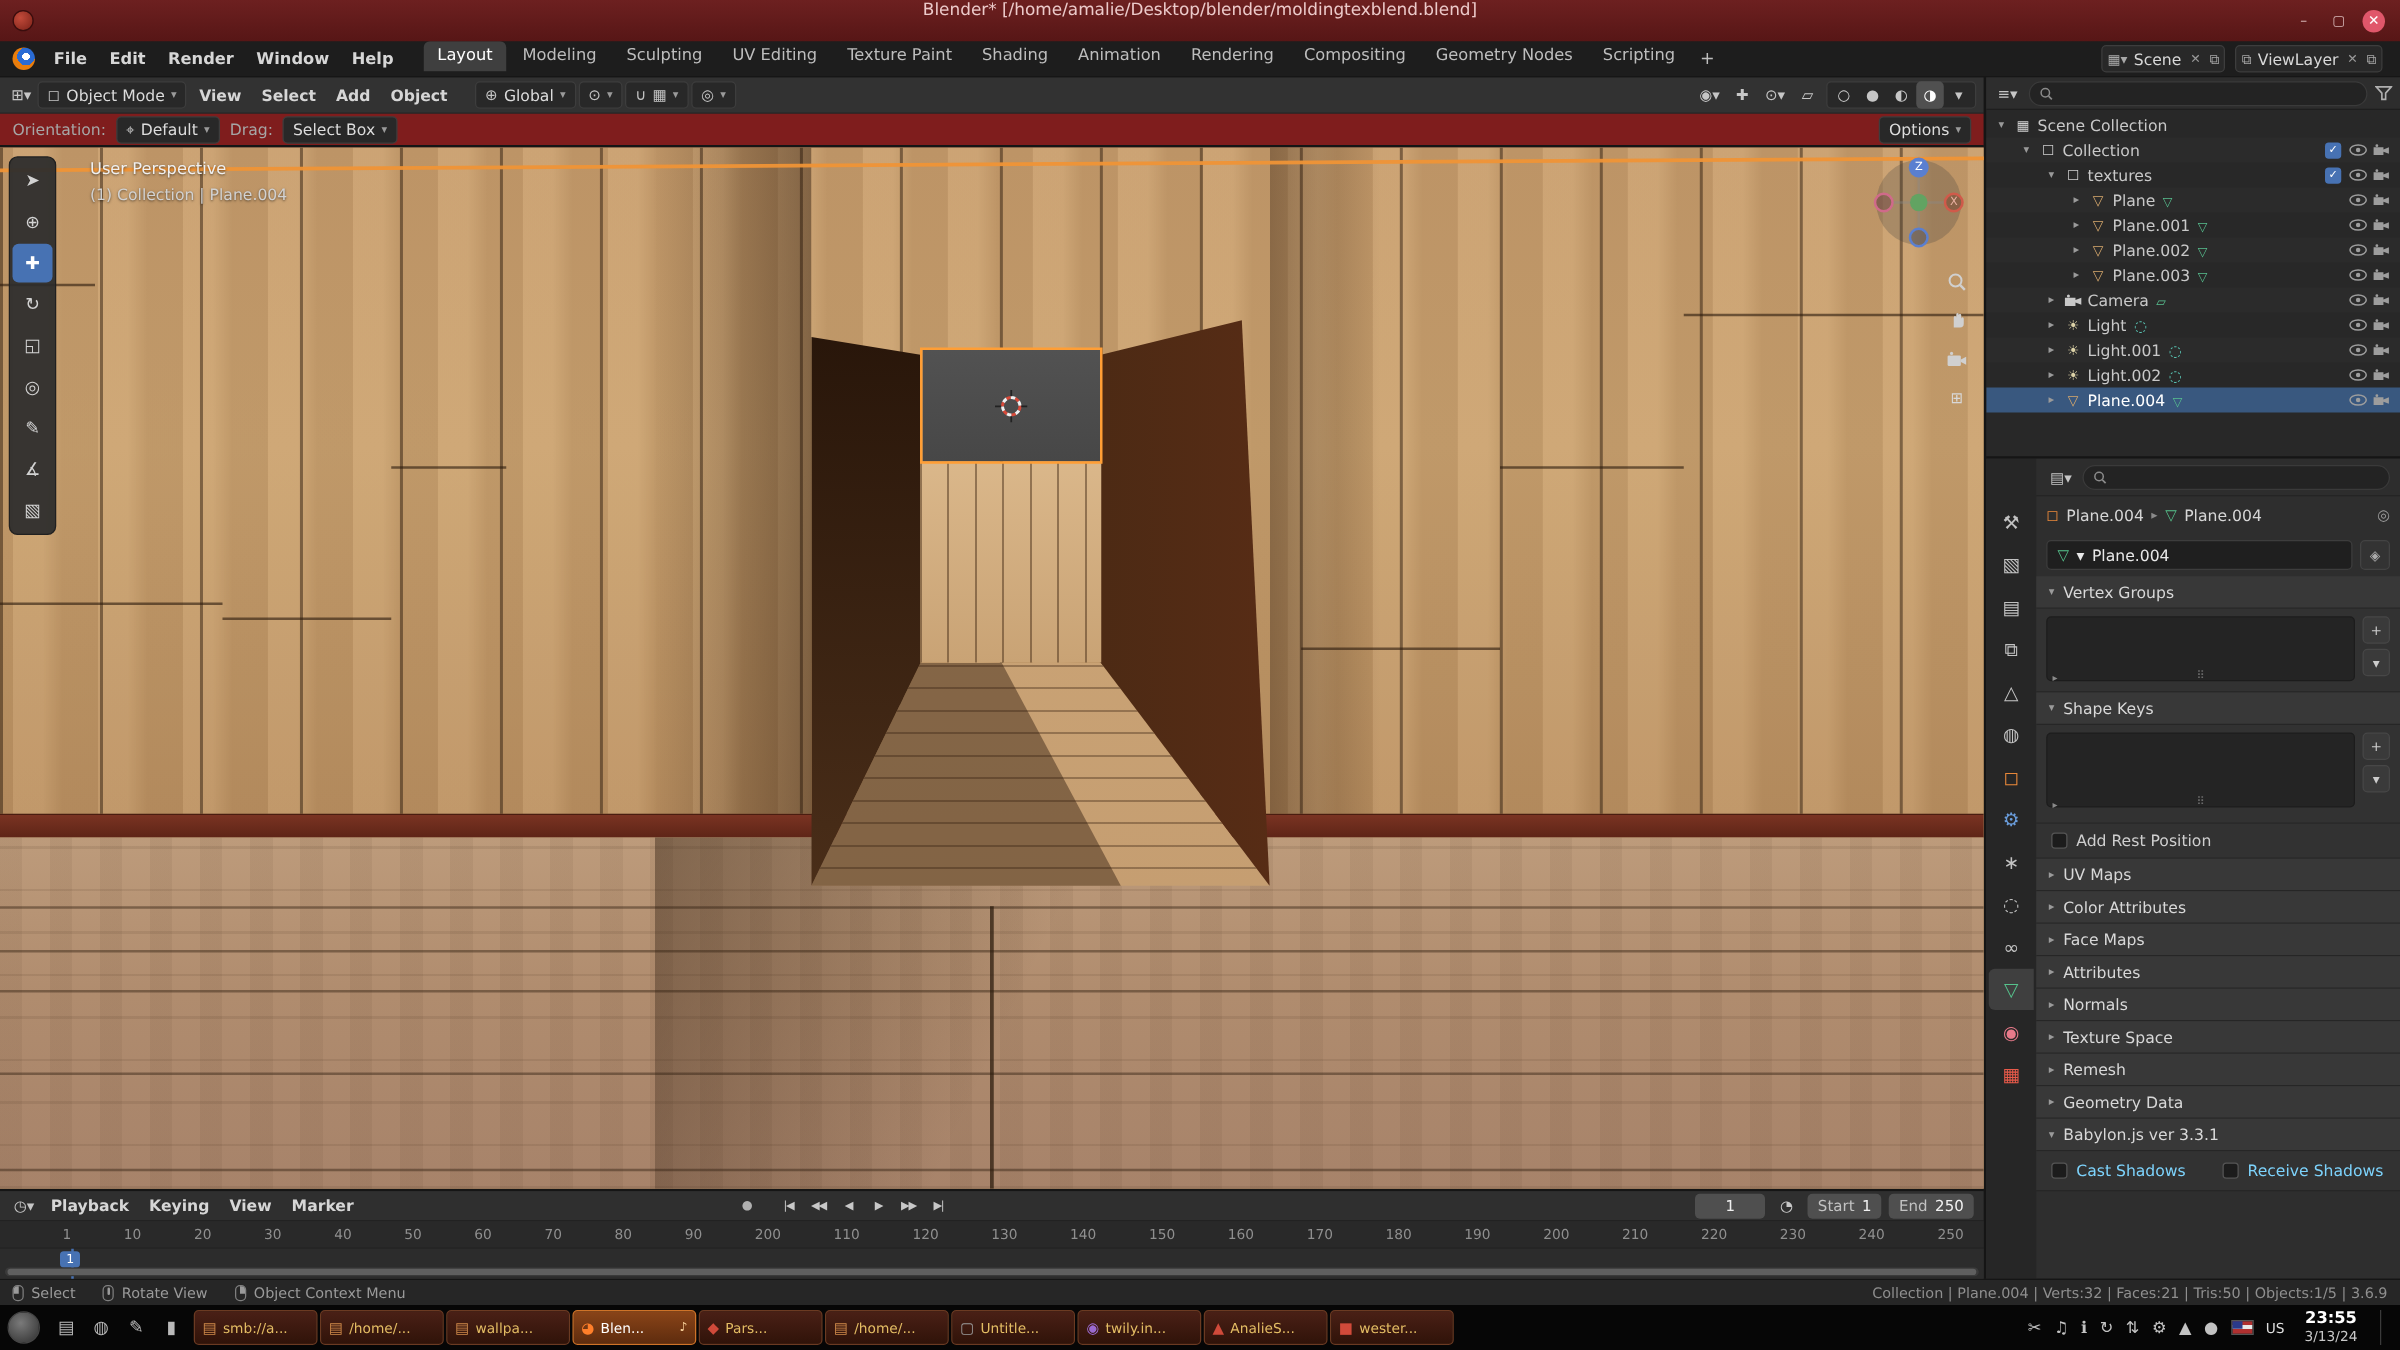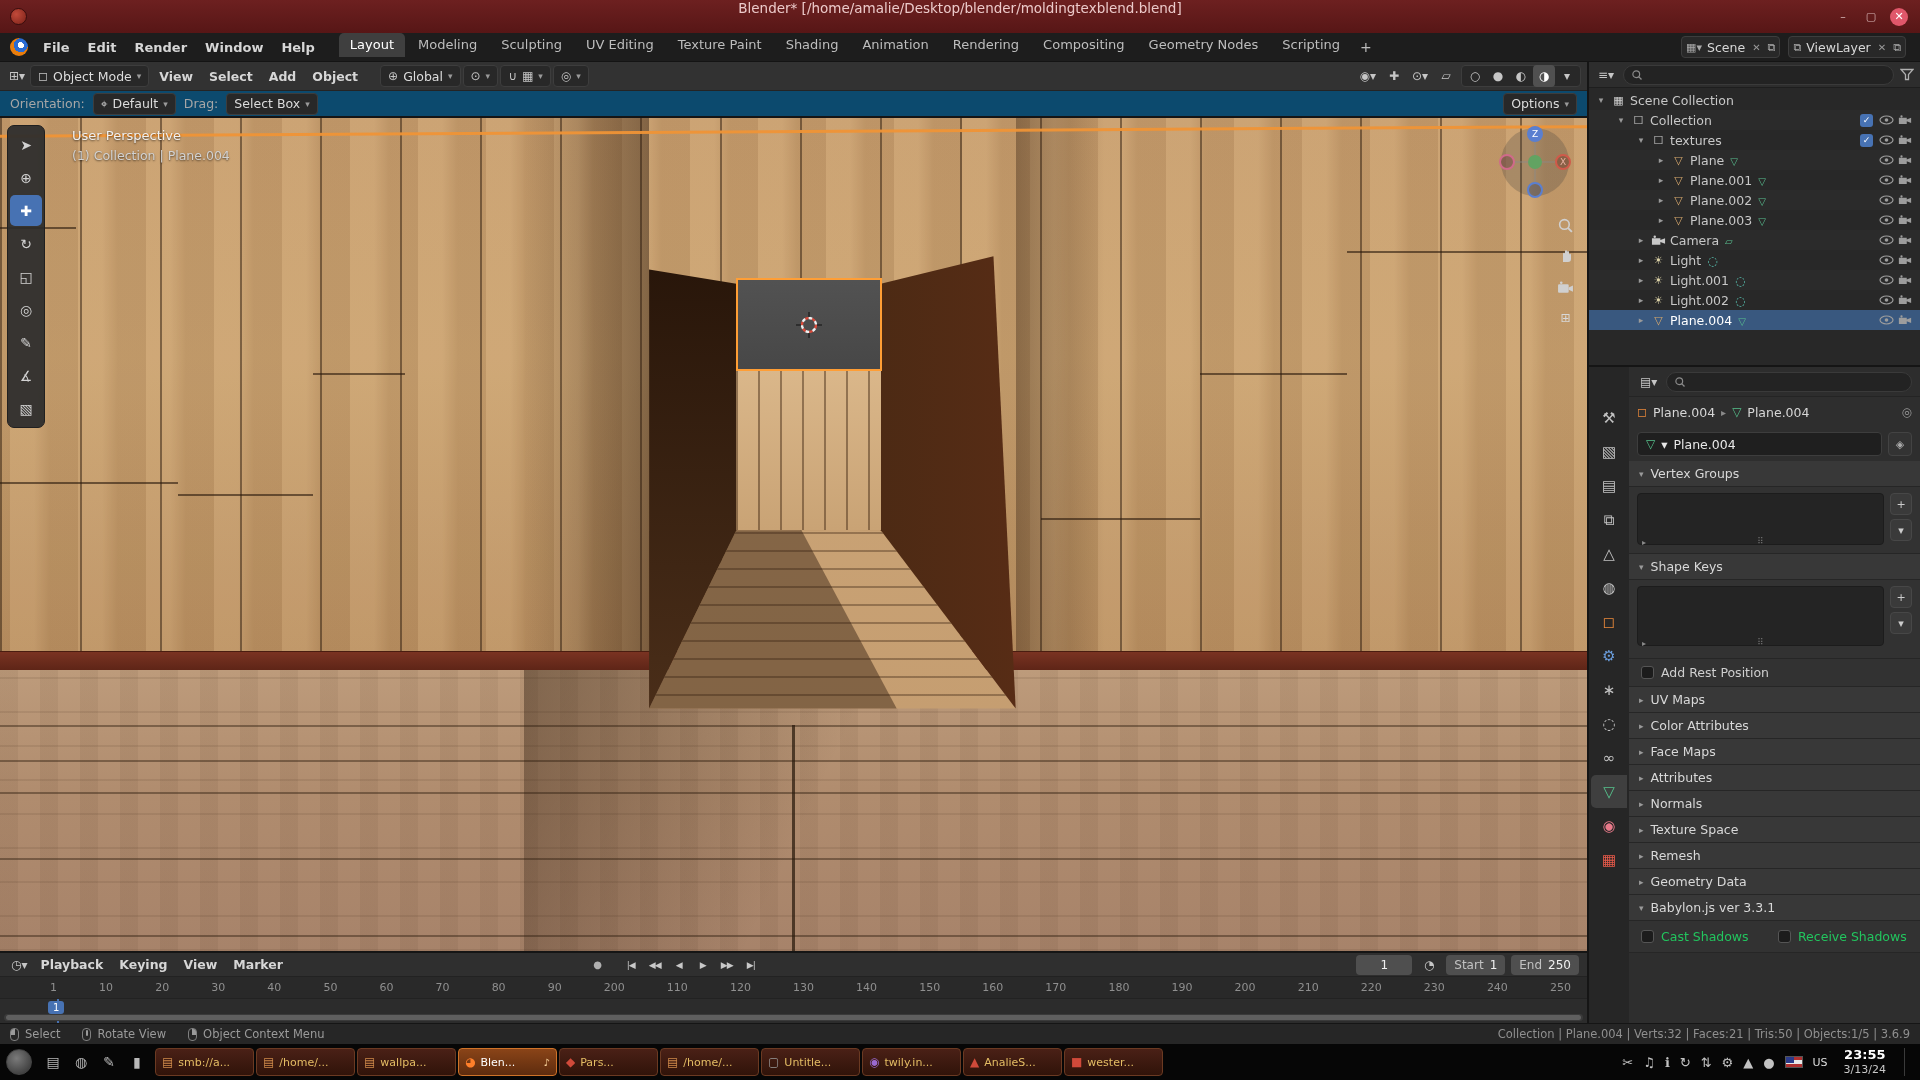--- a/index.html
+++ b/index.html
@@ -43,21 +43,21 @@
   .vp-menus .menu { padding:0 8px; font-size:12.5px; }
   .dd { display:inline-flex; align-items:center; gap:5px; background:#282828; border:1px solid #3d3d3d; border-radius:4px; height:22px; padding:0 7px; font-size:12.5px; color:#dcdcdc; }
   .dd .car { font-size:9px; color:#9a9a9a; }
   .ico-sm { font-size:12px; color:#c4c4c4; }
   .hdr-gap { width:10px; }
   .vp-hdr-right { margin-left:auto; display:flex; align-items:center; gap:4px; }
   .ibtn { min-width:22px; height:22px; display:inline-flex; align-items:center; justify-content:center; color:#c6c6c6; font-size:12px; border-radius:4px; padding:0 3px; }
   .ibtn.on { background:#505050; color:#fff; }
   .shade-grp { display:flex; align-items:center; background:#282828; border:1px solid #3d3d3d; border-radius:4px; height:22px; padding:0 2px; gap:1px; }
 
-  .tool-settings { height:27px; background:#0c4a6e; border-bottom:2px solid #151515; display:flex; align-items:center; padding:0 10px; gap:8px; font-size:12.5px; color:#bdbdbd; }
+  .tool-settings { height:27px; background:#7f1d1d; border-bottom:2px solid #151515; display:flex; align-items:center; padding:0 10px; gap:8px; font-size:12.5px; color:#bdbdbd; }
   .ts-label { color:#a6a6a6; }
   .ts-right { margin-left:auto; }
 
   
   .vp3d { flex:1; position:relative; overflow:hidden; background:#b08a5e; }
   .abs { position:absolute; }
   .wall { inset:0; height:64%; background:
       repeating-linear-gradient(90deg, rgba(45,28,14,.50) 0 2px, rgba(0,0,0,0) 2px 80px),
       repeating-linear-gradient(90deg, rgba(255,236,200,.07) 10px 34px, rgba(92,62,32,.10) 50px 78px),
       linear-gradient(180deg,#c89e6e 0%, #cba371 45%, #bc9263 100%); }
@@ -176,21 +176,21 @@
   .psec-h::before { content:"▸"; font-size:9px; color:#9a9a9a; }
   .psec-h.open::before { content:"▾"; }
   .psec-body { background:#323232; border-bottom:1px solid #262626; padding:6px 8px 8px; display:flex; gap:6px; }
   .list-box { flex:1; height:52px; background:#242424; border:1px solid #1c1c1c; border-radius:4px; position:relative; }
   .list-box::after { content:"⠿"; position:absolute; bottom:-2px; left:50%; transform:translateX(-50%); color:#6a6a6a; font-size:9px; }
   .list-exp { position:absolute; bottom:-3px; left:4px; color:#8a8a8a; font-size:8px; }
   .side-btns { display:flex; flex-direction:column; gap:4px; }
   .sbtn { width:22px; height:22px; background:#3a3a3a; border:1px solid #474747; border-radius:4px; color:#ccc; font-size:11px; display:flex; align-items:center; justify-content:center; }
   .chk-row { height:28px; background:#323232; border-bottom:1px solid #262626; display:flex; align-items:center; padding:0 12px; gap:7px; font-size:12.5px; color:#cfcfcf; }
   .chk { width:13px; height:13px; background:#1c1c1c; border:1px solid #555; border-radius:3px; }
-  .bab-body { background:#323232; border-bottom:1px solid #262626; height:32px; display:flex; align-items:center; padding:0 12px; gap:7px; font-size:12.5px; color:#22c55e; }
+  .bab-body { background:#323232; border-bottom:1px solid #262626; height:32px; display:flex; align-items:center; padding:0 12px; gap:7px; font-size:12.5px; color:#7dd3fc; }
   .bab-half { display:flex; align-items:center; gap:7px; flex:1; }
 
   
   .statusbar { height:21px; background:#262626; border-top:1px solid #151515; display:flex; align-items:center; padding:0 10px; font-size:11.5px; color:#9a9a9a; gap:22px; }
   .sb-hint { display:flex; align-items:center; gap:6px; }
   .mico { width:9px; height:13px; border:1px solid #7f7f7f; border-radius:4px; position:relative; display:inline-block; }
   .mico::before { content:""; position:absolute; background:#9a9a9a; }
   .mico-l::before { left:0; top:0; width:4px; height:6px; border-radius:3px 0 0 0; }
   .mico-m::before { left:3px; top:1px; width:2px; height:6px; border-radius:1px; }
   .mico-r::before { right:0; top:0; width:4px; height:6px; border-radius:0 3px 0 0; }

